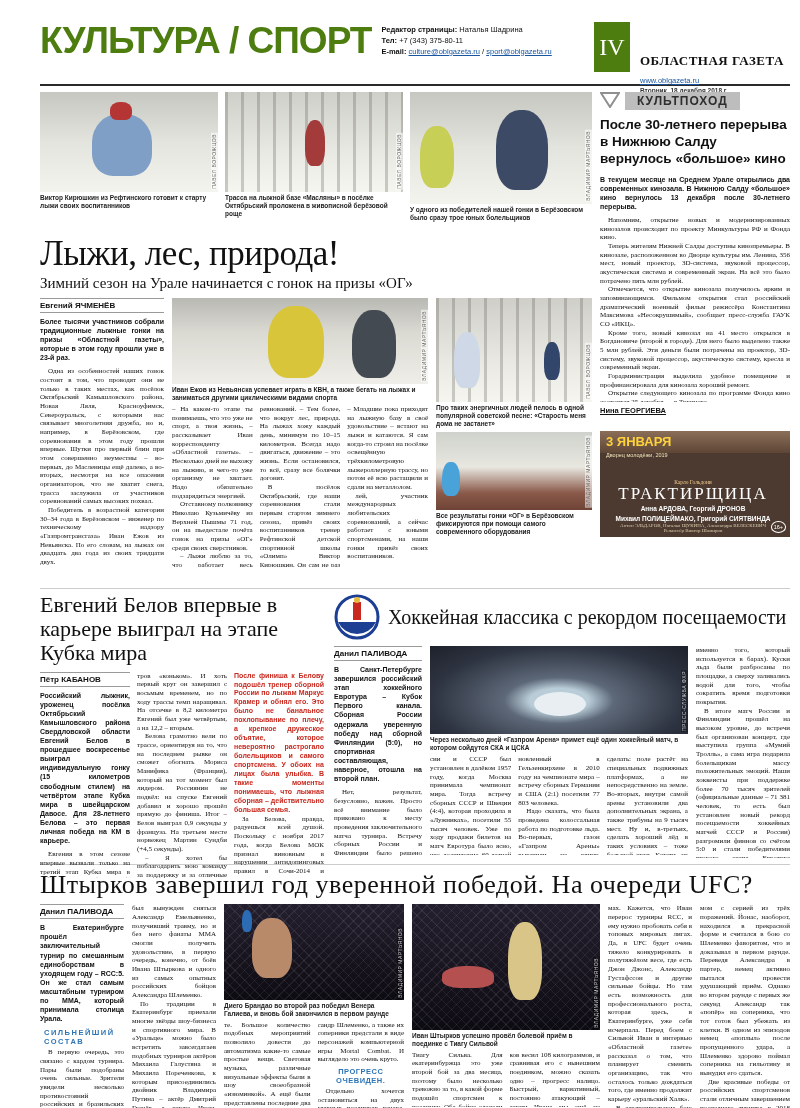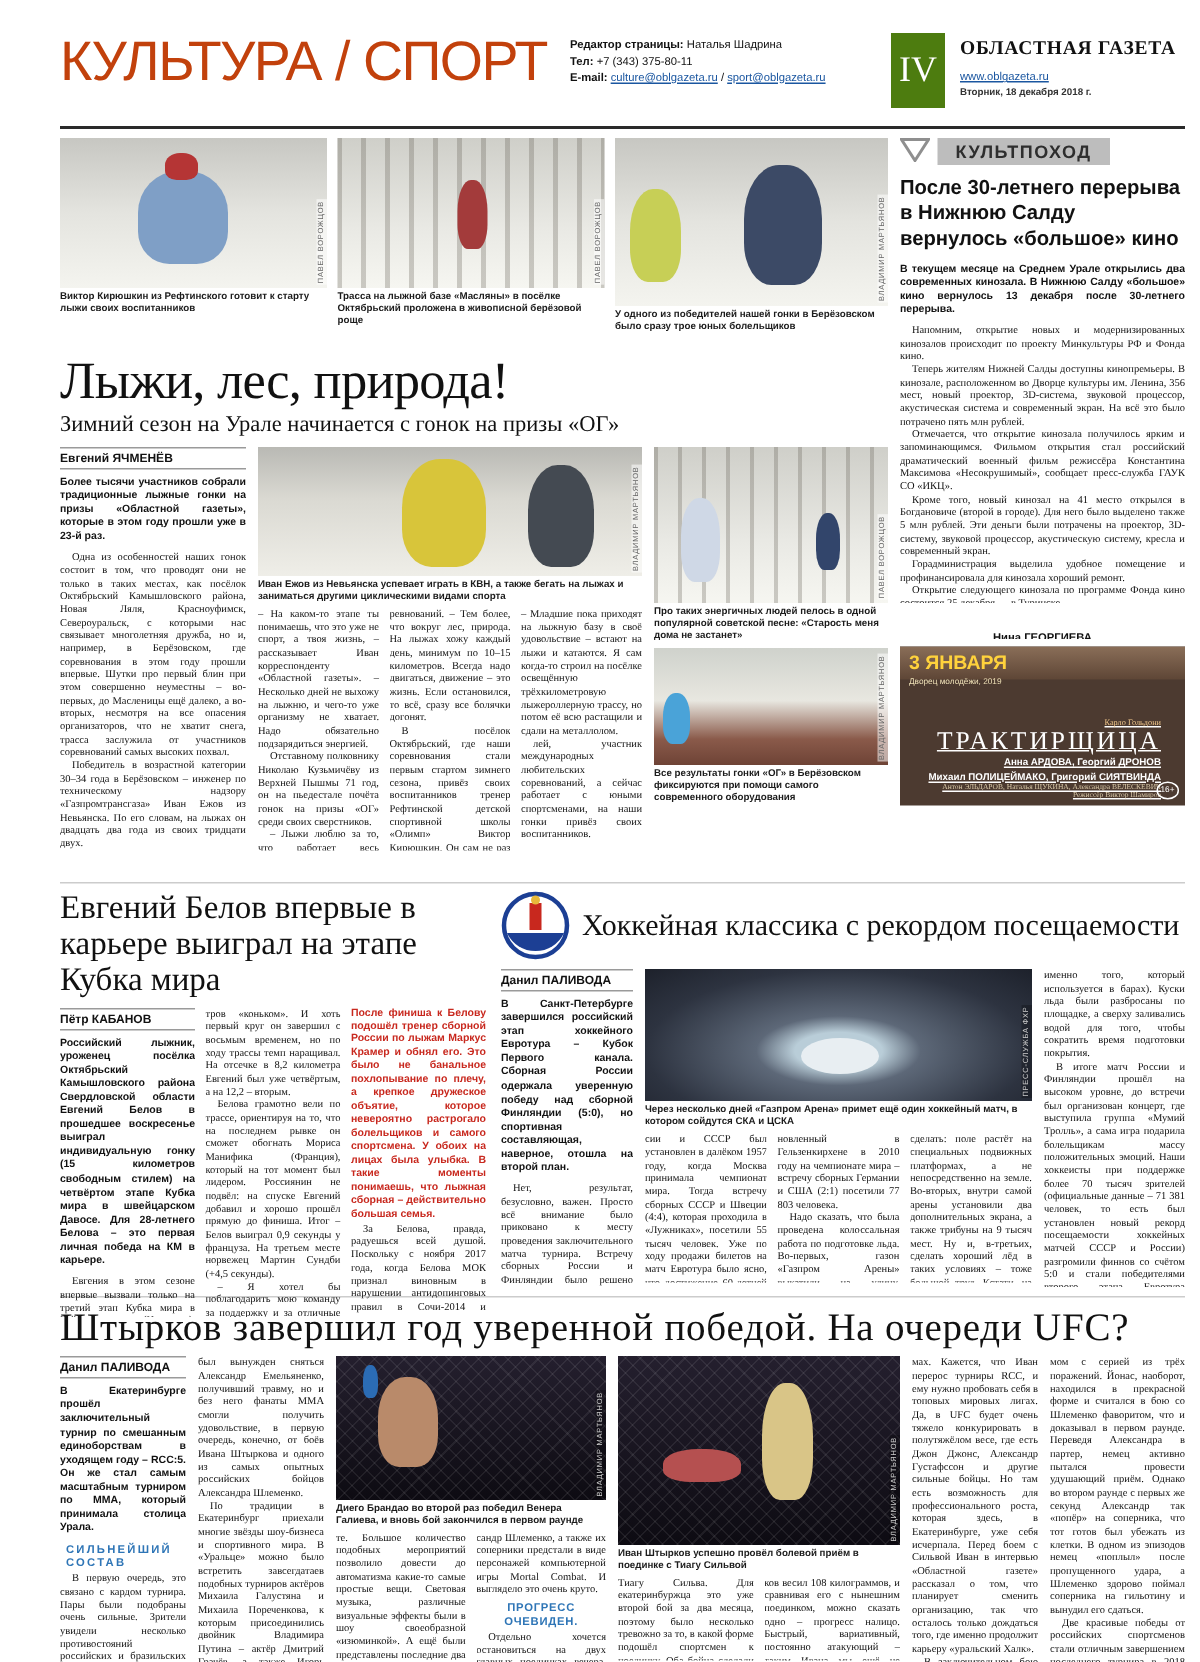--- a/index.html
+++ b/index.html
@@ -6,27 +6,27 @@
   html,body { background:#e9e9e9; }
   .page {
     width: 800px; height: 1108px; margin: 0 auto; background: #fff;
     padding: 22px 10px 6px 40px; overflow: hidden; position: relative;
     font-family: "Liberation Serif", serif; color:#111;
   }
   .sans { font-family: "Liberation Sans", sans-serif; }
 
   
   .masthead { display:flex; align-items:flex-start; gap:10px; border-bottom:2px solid #2a2a2a; padding-bottom:8px; height:64px; }
-  .mh-title { font-weight:normal; font-size:37px; line-height:1; color:#c2410c; letter-spacing:-1px; white-space:nowrap; flex:0 0 330px; }
+  .mh-title { font-weight:bold; font-size:37px; line-height:1; color:#4d7c0f; letter-spacing:-1px; white-space:nowrap; flex:0 0 330px; }
   .mh-editor { font-size:7.5px; line-height:1.45; flex:1 1 auto; padding-top:3px; }
   .mh-editor b { font-weight:bold; }
   .link { color:#1a56a0; text-decoration:underline; cursor:pointer; }
   .mh-page { flex:0 0 36px; height:50px; background:#4d7c0f; color:#fff; font-family:"Liberation Serif",serif;
              font-size:24px; display:flex; align-items:center; justify-content:center; }
-  .mh-brand { flex:0 0 150px; text-align:left; padding-top:2px; }
+  .mh-brand { flex:0 0 150px; text-align:left; padding-top:2px;margin-top:29px; }
   .brand-name { font-family:"Liberation Serif",serif; font-weight:bold; font-size:13px; letter-spacing:.5px; }
   .brand-site { font-size:7.5px; display:inline-block; margin:2px 0; }
   .brand-date { font-size:6.5px; font-weight:bold; color:#333; }
 
   
   .row1 { display:flex; gap:8px; margin-top:6px; height:492px; }
   .zone-left { flex:0 0 552px; }
   .zone-right { flex:1 1 auto; }
   .row2 { display:flex; gap:10px; height:272px; margin-top:4px; border-top:1px solid #ccc; padding-top:4px; }
   .row3 { height:256px; margin-top:4px; border-top:1px solid #ccc; padding-top:4px; }
@@ -66,27 +66,27 @@
   .ski-midcols { display:flex; gap:7px; margin-top:3px; height:162px; }
   .ski-midcols .col { flex:1 1 0; }
   .ski-stack { flex:0 0 156px; }
 
   
   .kp { height:334px; overflow:hidden; }
   .kp-band { display:flex; align-items:flex-start; gap:5px; margin-bottom:7px; }
   .kp-box { background:#bdbdbd; color:#2e2e2e; font-weight:bold; font-size:12px; letter-spacing:1px; padding:2px 12px; }
   .kp-head { font-family:"Liberation Sans",sans-serif; font-weight:bold; font-size:13.5px; line-height:1.25; margin-bottom:7px; }
   .kp-lede { font-family:"Liberation Sans",sans-serif; font-weight:bold; font-size:7px; line-height:1.3; text-align:justify; margin-bottom:5px; }
-  .kp-sign { font-family:"Liberation Sans",sans-serif; font-weight:bold; font-size:7.5px; text-align:center; margin-top:18px; }
+  .kp-sign { font-family:"Liberation Sans",sans-serif; font-weight:bold; font-size:7.5px; text-align:left; margin-top:4px;text-decoration:underline; }
 
   .poster { height:106px; margin-top:5px; background:#4c3a30; color:#fff; position:relative; overflow:hidden; padding:4px 6px; }
   .poster-photo { position:absolute; inset:0 0 84px 0; background:linear-gradient(180deg,#8a6e58,#5e4636); }
   .poster-date { position:absolute; top:4px; left:6px; color:#ffd23c; font-weight:bold; font-size:13px; line-height:1.05; }
   .poster-venue { position:absolute; top:21px; left:6px; color:#f0e2b8; font-size:5.5px; }
-  .poster-txt { position:absolute; left:0; right:16px; bottom:4px; text-align:right;text-decoration:underline; }
+  .poster-txt { position:absolute; left:0; right:4px; bottom:4px; text-align:center; }
   .poster-author { font-size:5.5px; color:#f3c98c; }
   .poster-title { font-family:"Liberation Serif",serif; font-size:17px; letter-spacing:2px; line-height:1.1; }
   .poster-cast { font-family:"Liberation Sans",sans-serif; font-size:6.5px; font-weight:bold; line-height:1.45; }
   .poster-credits { font-size:5px; color:#d9c9a8; }
   .poster-age { position:absolute; right:4px; bottom:4px; border:1px solid #fff; border-radius:50%; font-size:5.5px; padding:2px; }
 
   
   .belov { flex:0 0 284px; }
   .belov-head { font-size:22px; line-height:1.1; margin-bottom:6px; font-weight:500; }
   .belov-body { display:flex; gap:7px; height:206px; }

